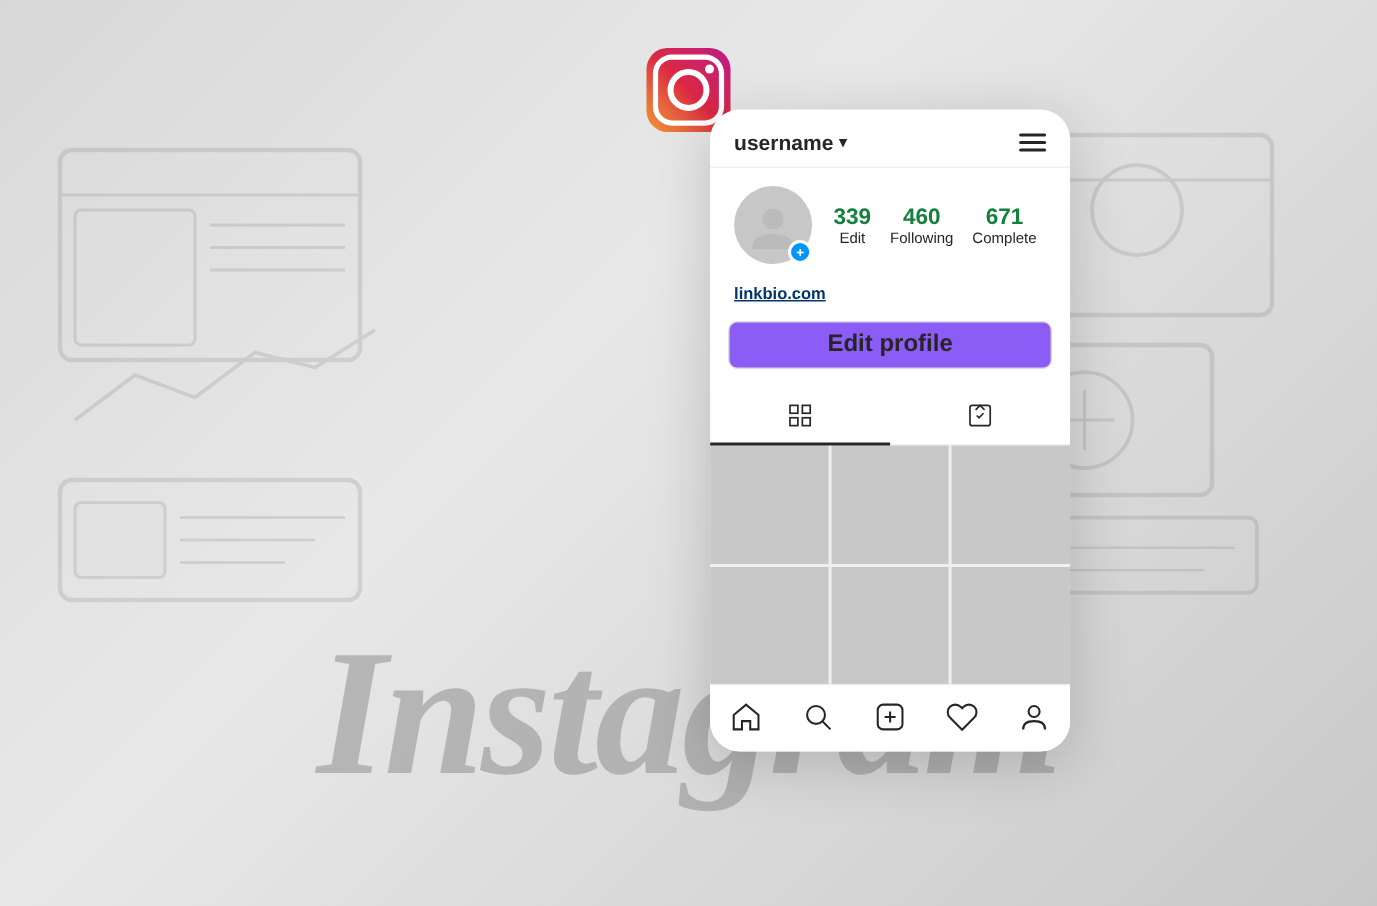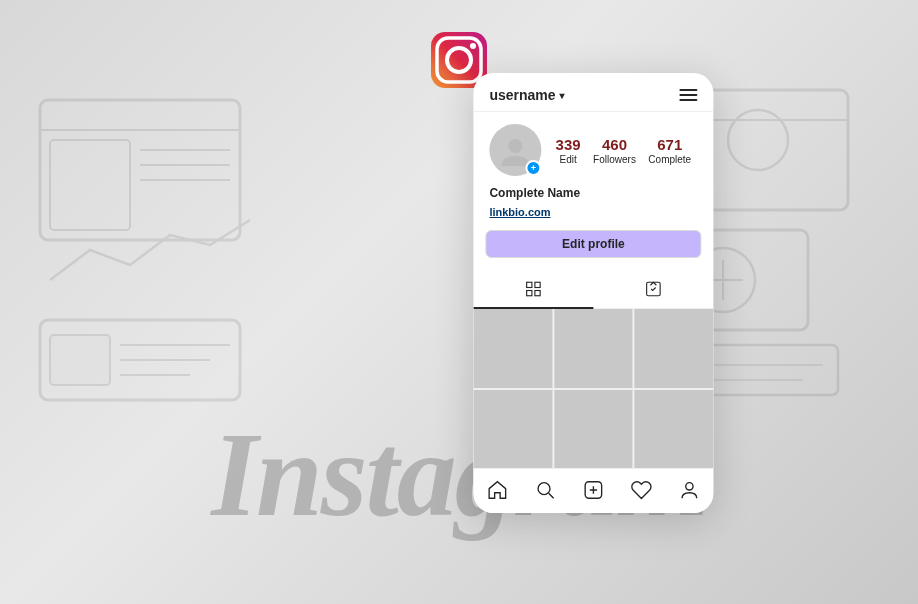--- a/index.html
+++ b/index.html
@@ -159,21 +159,21 @@
 
     .stat-item {
       display: flex;
       flex-direction: column;
       align-items: center;
     }
 
     .stat-number {
       font-size: 15px;
       font-weight: 700;
-      color: #7f1d1d;
+      color: #15803d;
       line-height: 1.2;
     }
 
     .stat-label {
       font-size: 10px;
       color: #262626;
     }
 
     
     .bio-section {
@@ -200,25 +200,25 @@
       font-weight: 700;
     }
 
     
     .edit-profile-btn {
       margin: 0 12px 12px;
       border: 1px solid #dbdbdb;
       border-radius: 6px;
       padding: 6px;
       text-align: center;
-      font-size: 12px;
+      font-size: 16px;
       font-weight: 600;
       color: #262626;
       cursor: pointer;
-      background: #c4b5fd;
+      background: #8b5cf6;
     }
 
     
     .tabs-row {
       display: flex;
       border-bottom: 1px solid #efefef;
     }
 
     .tab {
       flex: 1;
@@ -384,31 +384,30 @@
       </div>
       <div class="plus-badge">+</div>
     </div>
     <div class="stats-numbers">
       <div class="stat-item">
         <span class="stat-number">339</span>
         <span class="stat-label">Edit</span>
       </div>
       <div class="stat-item">
         <span class="stat-number">460</span>
-        <span class="stat-label">Followers</span>
+        <span class="stat-label">Following</span>
       </div>
       <div class="stat-item">
         <span class="stat-number">671</span>
         <span class="stat-label">Complete</span>
       </div>
     </div>
   </div>
 
   <div class="bio-section">
-    <div class="complete-name">Complete Name</div>
     <a class="bio-link" href="#">linkbio.com</a>
   </div>
 
   <div class="edit-profile-btn">Edit profile</div>
 
   <div class="tabs-row">
     <div class="tab active">
       <svg viewBox="0 0 24 24" xmlns="http://www.w3.org/2000/svg" fill="#262626" stroke="none">
         <rect x="3" y="3" width="7" height="7"></rect>
         <rect x="14" y="3" width="7" height="7"></rect>

